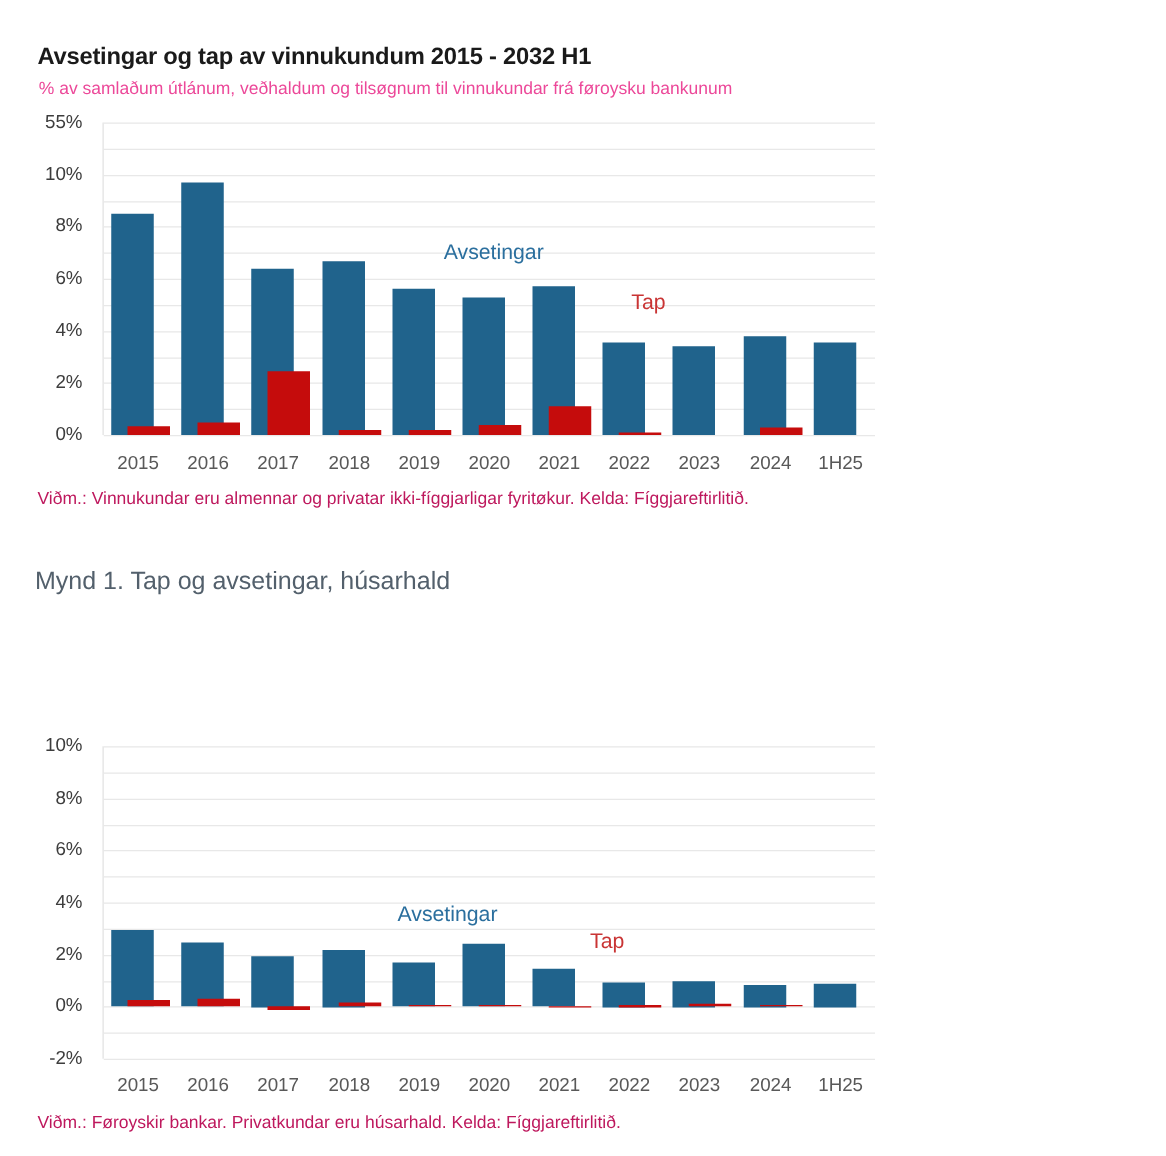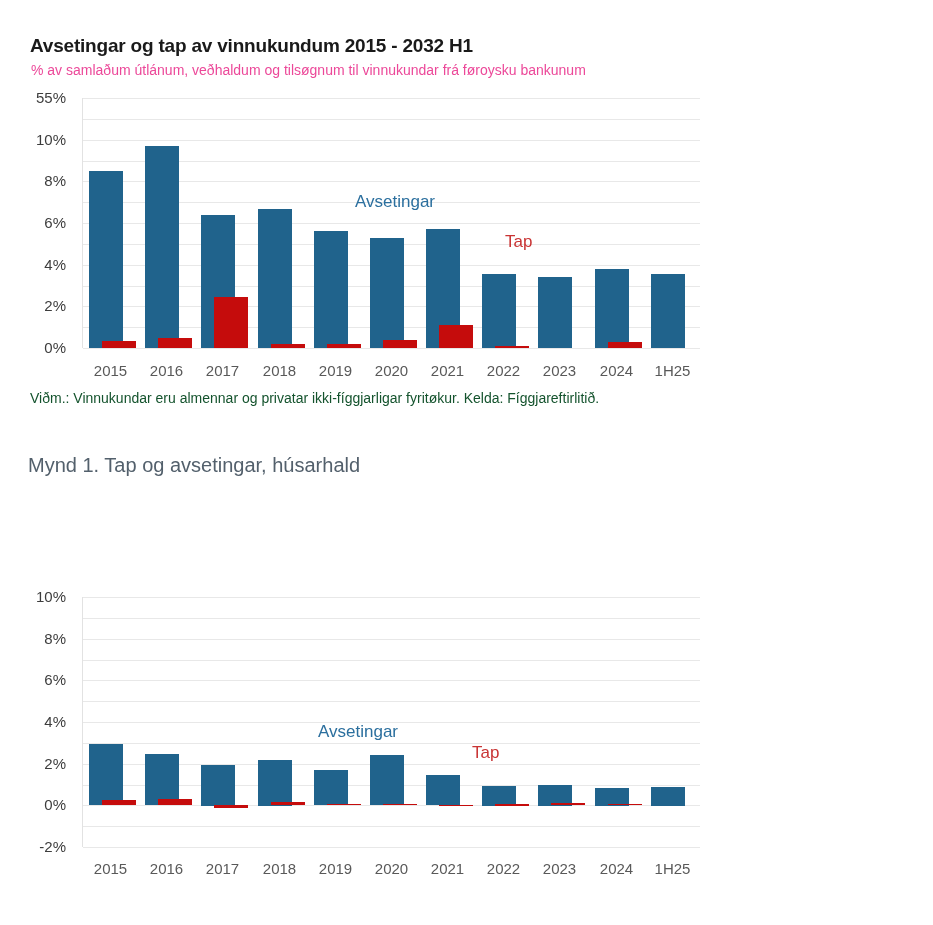--- a/index.html
+++ b/index.html
@@ -22,21 +22,21 @@
   }
   .chart-subtitle {
     position: absolute;
     font-size: 14px;
     color: #ec4899;
     white-space: nowrap;
   }
   .footnote {
     position: absolute;
     font-size: 14px;
-    color: #14532d;
+    color: #be185d;
     white-space: nowrap;
   }
   .section-caption {
     position: absolute;
     font-size: 20px;
     color: #53606c;
     white-space: nowrap;
   }
   .plot {
     position: absolute;
@@ -219,14 +219,15 @@
       <div class="xlab" style="left: 169px; width: 57px; color: rgb(89, 89, 89);">2018</div>
       <div class="xlab" style="left: 225px; width: 57px; color: rgb(89, 89, 89);">2019</div>
       <div class="xlab" style="left: 281px; width: 57px; color: rgb(89, 89, 89);">2020</div>
       <div class="xlab" style="left: 337px; width: 57px; color: rgb(89, 89, 89);">2021</div>
       <div class="xlab" style="left: 393px; width: 57px; color: rgb(89, 89, 89);">2022</div>
       <div class="xlab" style="left: 449px; width: 57px; color: rgb(89, 89, 89);">2023</div>
       <div class="xlab" style="left: 506px; width: 57px; color: rgb(89, 89, 89);">2024</div>
       <div class="xlab" style="left: 562px; width: 57px; color: rgb(89, 89, 89);">1H25</div>
     </div>
 
+  <div class="footnote" style="left:30px; top:889px;">Viðm.: Føroyskir bankar. Privatkundar eru húsarhald. Kelda: Fíggjareftirlitið.</div>
 
 </div>
 
 </body></html>

